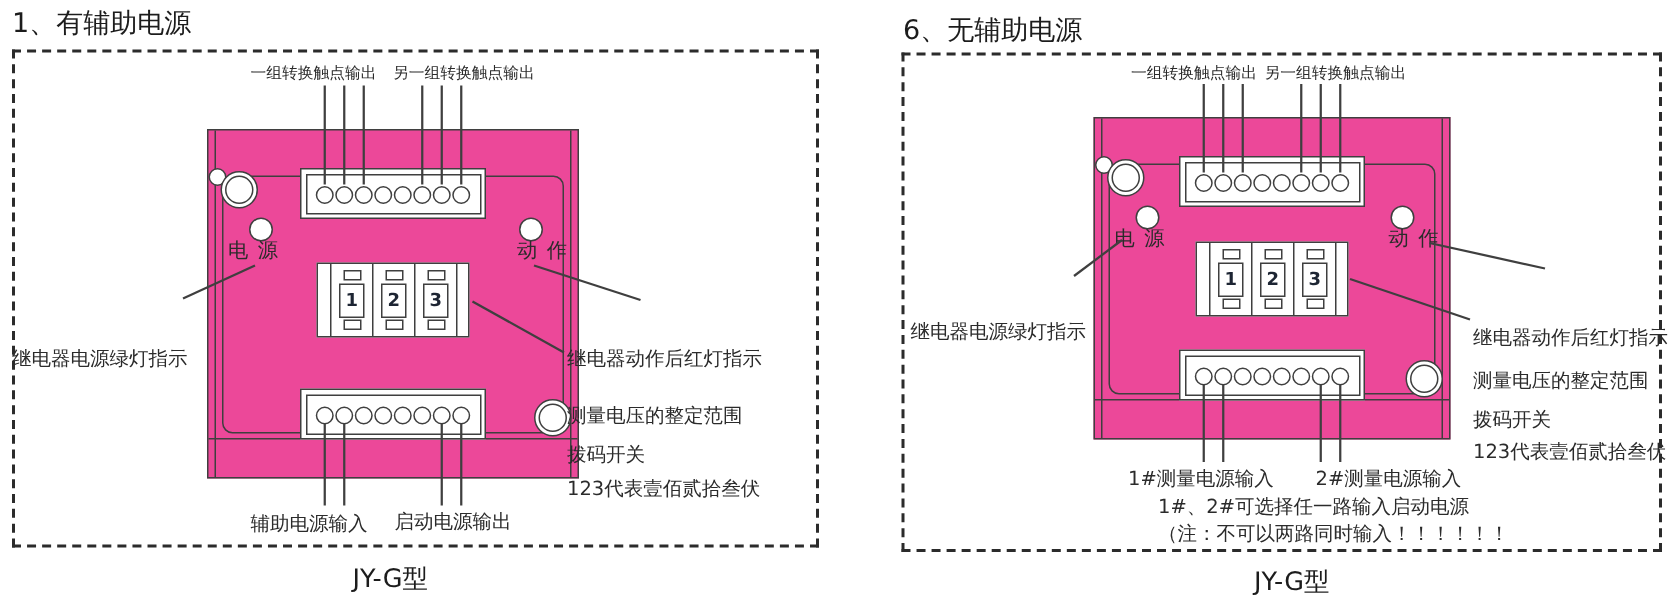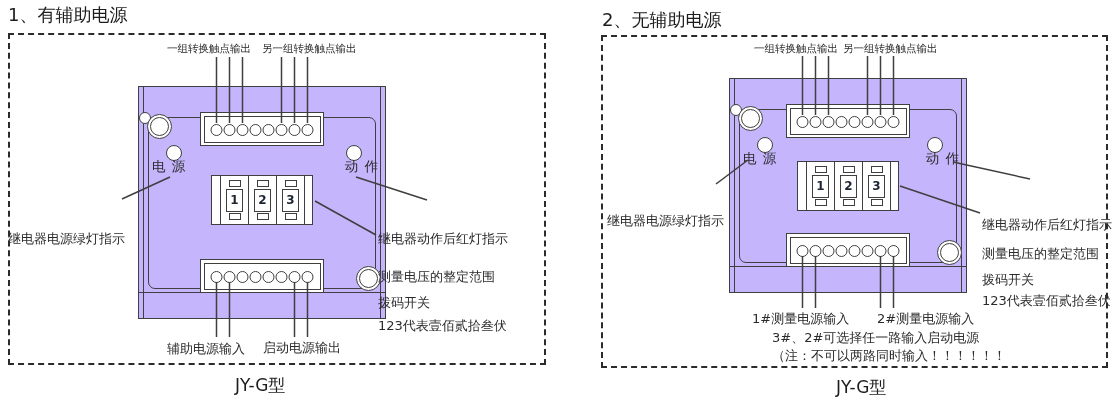--- a/index.html
+++ b/index.html
@@ -5,21 +5,21 @@
   :root{ --ln:#3f3f3f; --tx:#2b2b2b; }
   *{ box-sizing:border-box; margin:0; padding:0; }
   body{ background:#ffffff; font-family:"DejaVu Sans","Liberation Sans",sans-serif; }
   .stage{ position:relative; width:1118px; height:401px; background:#fff; overflow:hidden; color:var(--tx); }
 
   .title{ position:absolute; font-size:18px; color:#1c1c1c; white-space:nowrap; }
   .caption{ position:absolute; font-size:17px; color:#1c1c1c; white-space:nowrap;text-align:center; }
   .dashed-box{ position:absolute; border:2px dashed #2b2b2b; background:transparent; }
 
   
-  .device{ position:absolute; border:1.6px solid var(--ln); background:#c4b5fd; z-index:1; }
+  .device{ position:absolute; border:1.6px solid var(--ln); background:#ec4899; z-index:1; }
   .rail{ position:absolute; top:0; bottom:0; width:0; border-left:1.4px solid var(--ln); }
   .rail.l{ left:4px; } .rail.r{ right:4px; }
   .band{ position:absolute; left:0; right:0; height:0; border-top:1.4px solid var(--ln); }
   .band.t{ top:25px; } .band.b{ bottom:25px; }
   .panel-face{ position:absolute; left:9px; right:9px; top:30px; bottom:29px;
                border:1.4px solid var(--ln); border-radius:7px; }
   .recess{ position:absolute; left:50%; transform:translateX(-50%); width:124px; height:34px;
            border:1.5px solid var(--ln); background:#fff; }
   .recess.top{ top:25px; } .recess.bot{ bottom:25px; }
   .recess::after{ content:""; position:absolute; inset:2.5px; border:1.2px solid var(--ln); }
@@ -122,21 +122,21 @@
   <div class="lb" style="left:8px;top:198px">继电器电源绿灯指示</div>
   <div class="lb" style="left:378px;top:198px">继电器动作后红灯指示</div>
   <div class="lb" style="left:378px;top:236px">测量电压的整定范围</div>
   <div class="lb" style="left:378px;top:262px">拨码开关</div>
   <div class="lb" style="left:378px;top:285px">123代表壹佰贰拾叁伏</div>
   <div class="lb-bt" style="left:167px;top:340px">辅助电源输入</div>
   <div class="lb-bt" style="left:263px;top:339px">启动电源输出</div>
 
   <div class="caption" style="left:235px;top:374px">JY-G型</div>
 
-  <div class="title" style="left:602px;top:8px">2、无辅助电源</div>
+  <div class="title" style="left:602px;top:8px">6、无辅助电源</div>
 
   <div class="dashed-box" style="left:601px;top:35px;width:507px;height:333px"></div>
 
   <div class="device" style="left:729px;top:78px;width:238px;height:215px">
     <div class="rail l"></div>
     <div class="rail r"></div>
     <div class="band t"></div>
     <div class="band b"></div>
     <div class="panel-face"></div>
 
@@ -194,21 +194,21 @@
 
   <div class="lb-sm" style="left:754px;top:42px">一组转换触点输出</div>
   <div class="lb-sm" style="left:843px;top:42px">另一组转换触点输出</div>
   <div class="lb" style="left:607px;top:180px">继电器电源绿灯指示</div>
   <div class="lb" style="left:982px;top:184px">继电器动作后红灯指示</div>
   <div class="lb" style="left:982px;top:213px">测量电压的整定范围</div>
   <div class="lb" style="left:982px;top:239px">拨码开关</div>
   <div class="lb" style="left:982px;top:260px">123代表壹佰贰拾叁伏</div>
   <div class="lb-bt" style="left:752px;top:310px">1#测量电源输入</div>
   <div class="lb-bt" style="left:877px;top:310px">2#测量电源输入</div>
-  <div class="lb-bt" style="left:772px;top:329px">3#、2#可选择任一路输入启动电源</div>
+  <div class="lb-bt" style="left:772px;top:329px">1#、2#可选择任一路输入启动电源</div>
   <div class="lb-bt" style="left:772px;top:347px">（注：不可以两路同时输入！！！！！！</div>
 
   <div class="caption" style="left:836px;top:376px">JY-G型</div>
 
   <svg class="wires" width="1118" height="401" viewBox="0 0 1118 401">
 
     <line x1="216.5" y1="57" x2="216.5" y2="123"></line>
     <line x1="229.5" y1="57" x2="229.5" y2="123"></line>
     <line x1="242.5" y1="57" x2="242.5" y2="123"></line>
     <line x1="281.5" y1="57" x2="281.5" y2="123"></line>

